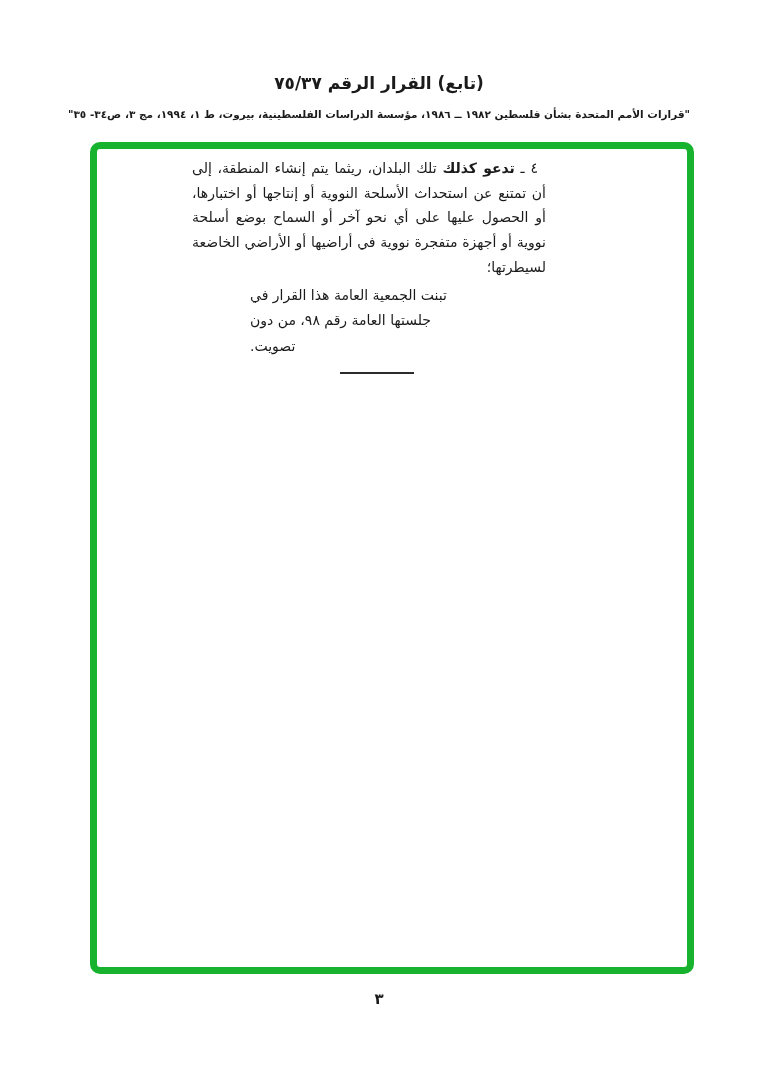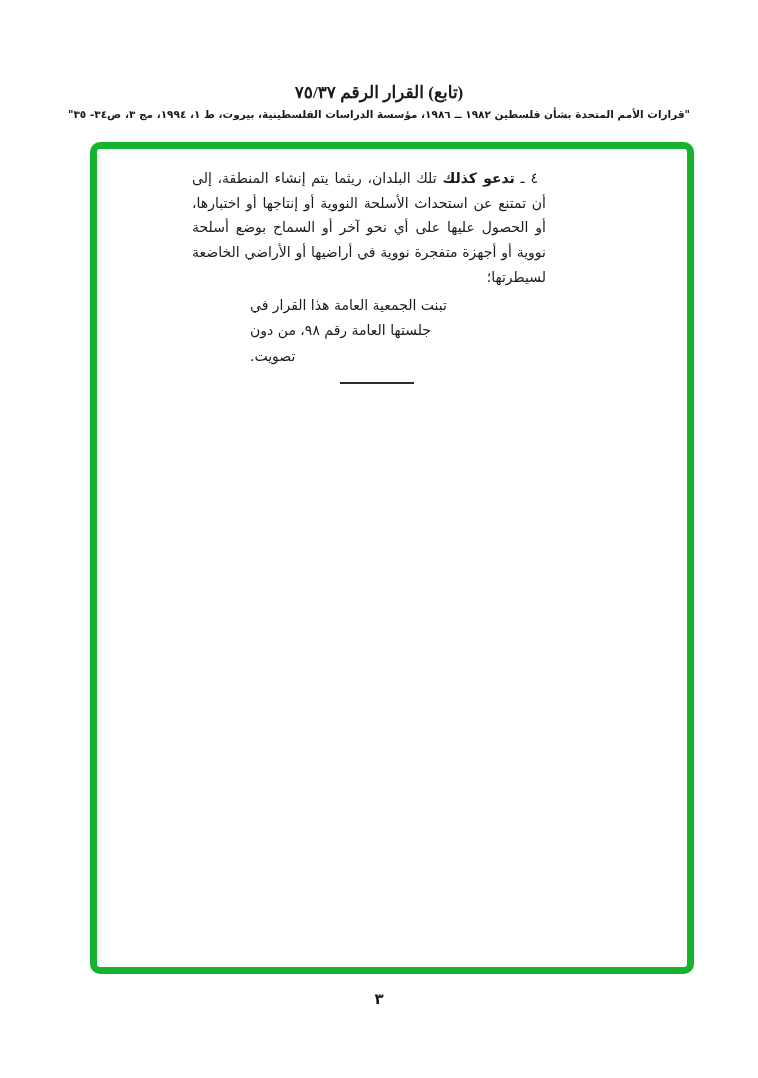--- a/index.html
+++ b/index.html
@@ -11,43 +11,42 @@
   body{
     width:758px;height:1078px;
     font-family:"DejaVu Sans", sans-serif;
     color:var(--ink);
     position:relative;
     overflow:hidden;
   }
   .page{position:relative;width:758px;height:1078px;background:#ffffff;}
 
   .doc-title{
-    position:absolute;top:83px;left:0;width:758px;
+    position:absolute;top:73px;left:0;width:758px;
     text-align:center;direction:rtl;
     font-weight:bold;font-size:17px;line-height:20px;
     letter-spacing:0.2px;
-    font-family:Liberation Serif, serif;
   }
   .doc-source{
     position:absolute;top:106px;left:0;width:758px;
     text-align:center;direction:rtl;
     font-weight:bold;font-size:10.5px;line-height:16px;
   }
 
   .frame{
     position:absolute;left:90px;top:142px;
     width:604px;height:832px;
     box-sizing:border-box;
     border:7px solid var(--frame-green);
     border-radius:10px;
     background:transparent;
   }
 
   .body-text{
-    position:absolute;left:192px;top:166px;width:354px;
+    position:absolute;left:192px;top:156px;width:354px;
     direction:rtl;text-align:justify;
     font-size:14px;line-height:24.7px;
     color:var(--ink);
   }
   .para{margin:0;text-indent:8px;}
   .para .lead{font-weight:bold;}
 
   .closing{
     width:208px;
     margin:3px 88px 0 auto;

